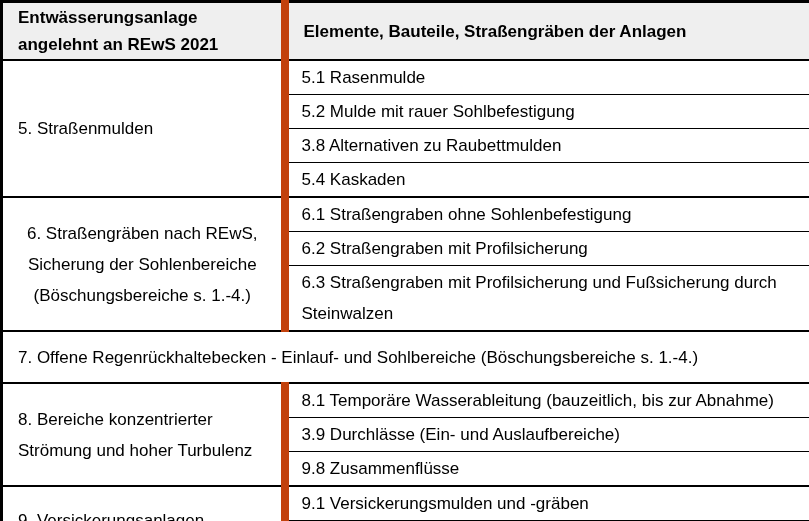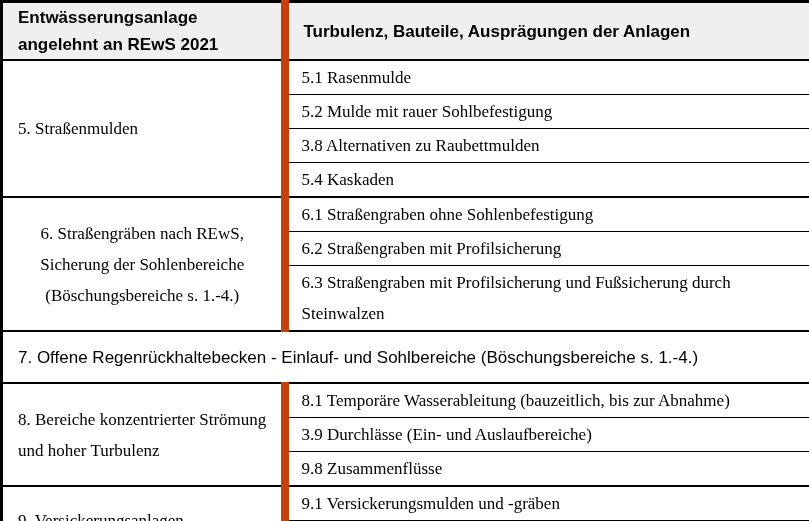--- a/index.html
+++ b/index.html
@@ -49,41 +49,41 @@
   .label-cell {
     padding-left: 15px;
     padding-right: 7px;
     text-align: left;
   }
   .label-cell.align-center {
     text-align: center;
     padding-left: 8px;
     padding-right: 7px;
   }
-  tr.item-row td { height: 29px; font-family: Liberation Serif, serif; }
+  tr.item-row td { height: 29px; }
   tr.item-row td.wrap2 { height: 60px; margin-left: 18px; }
   tr.merged-row td {
     height: 52px;
     border-top: 2px solid #000000;
     border-bottom: 2px solid #000000;
     padding-left: 15px;
   }
 </style>
 </head>
 <body>
 
 <table class="drainage">
   <colgroup>
     <col class="col-left">
     <col class="col-right">
   </colgroup>
   <tbody>
     <tr class="header-row">
       <th class="col1">Entwässerungsanlage angelehnt an REwS 2021</th>
-      <th>Turbulenz, Bauteile, Ausprägungen der Anlagen</th>
+      <th>Elemente, Bauteile, Straßengräben der Anlagen</th>
     </tr>
 
     <tr class="item-row group-start">
       <td class="label-cell" rowspan="4">5. Straßenmulden</td>
       <td>5.1 Rasenmulde</td>
     </tr>
     <tr class="item-row">
       <td>5.2 Mulde mit rauer Sohlbefestigung</td>
     </tr>
     <tr class="item-row">

